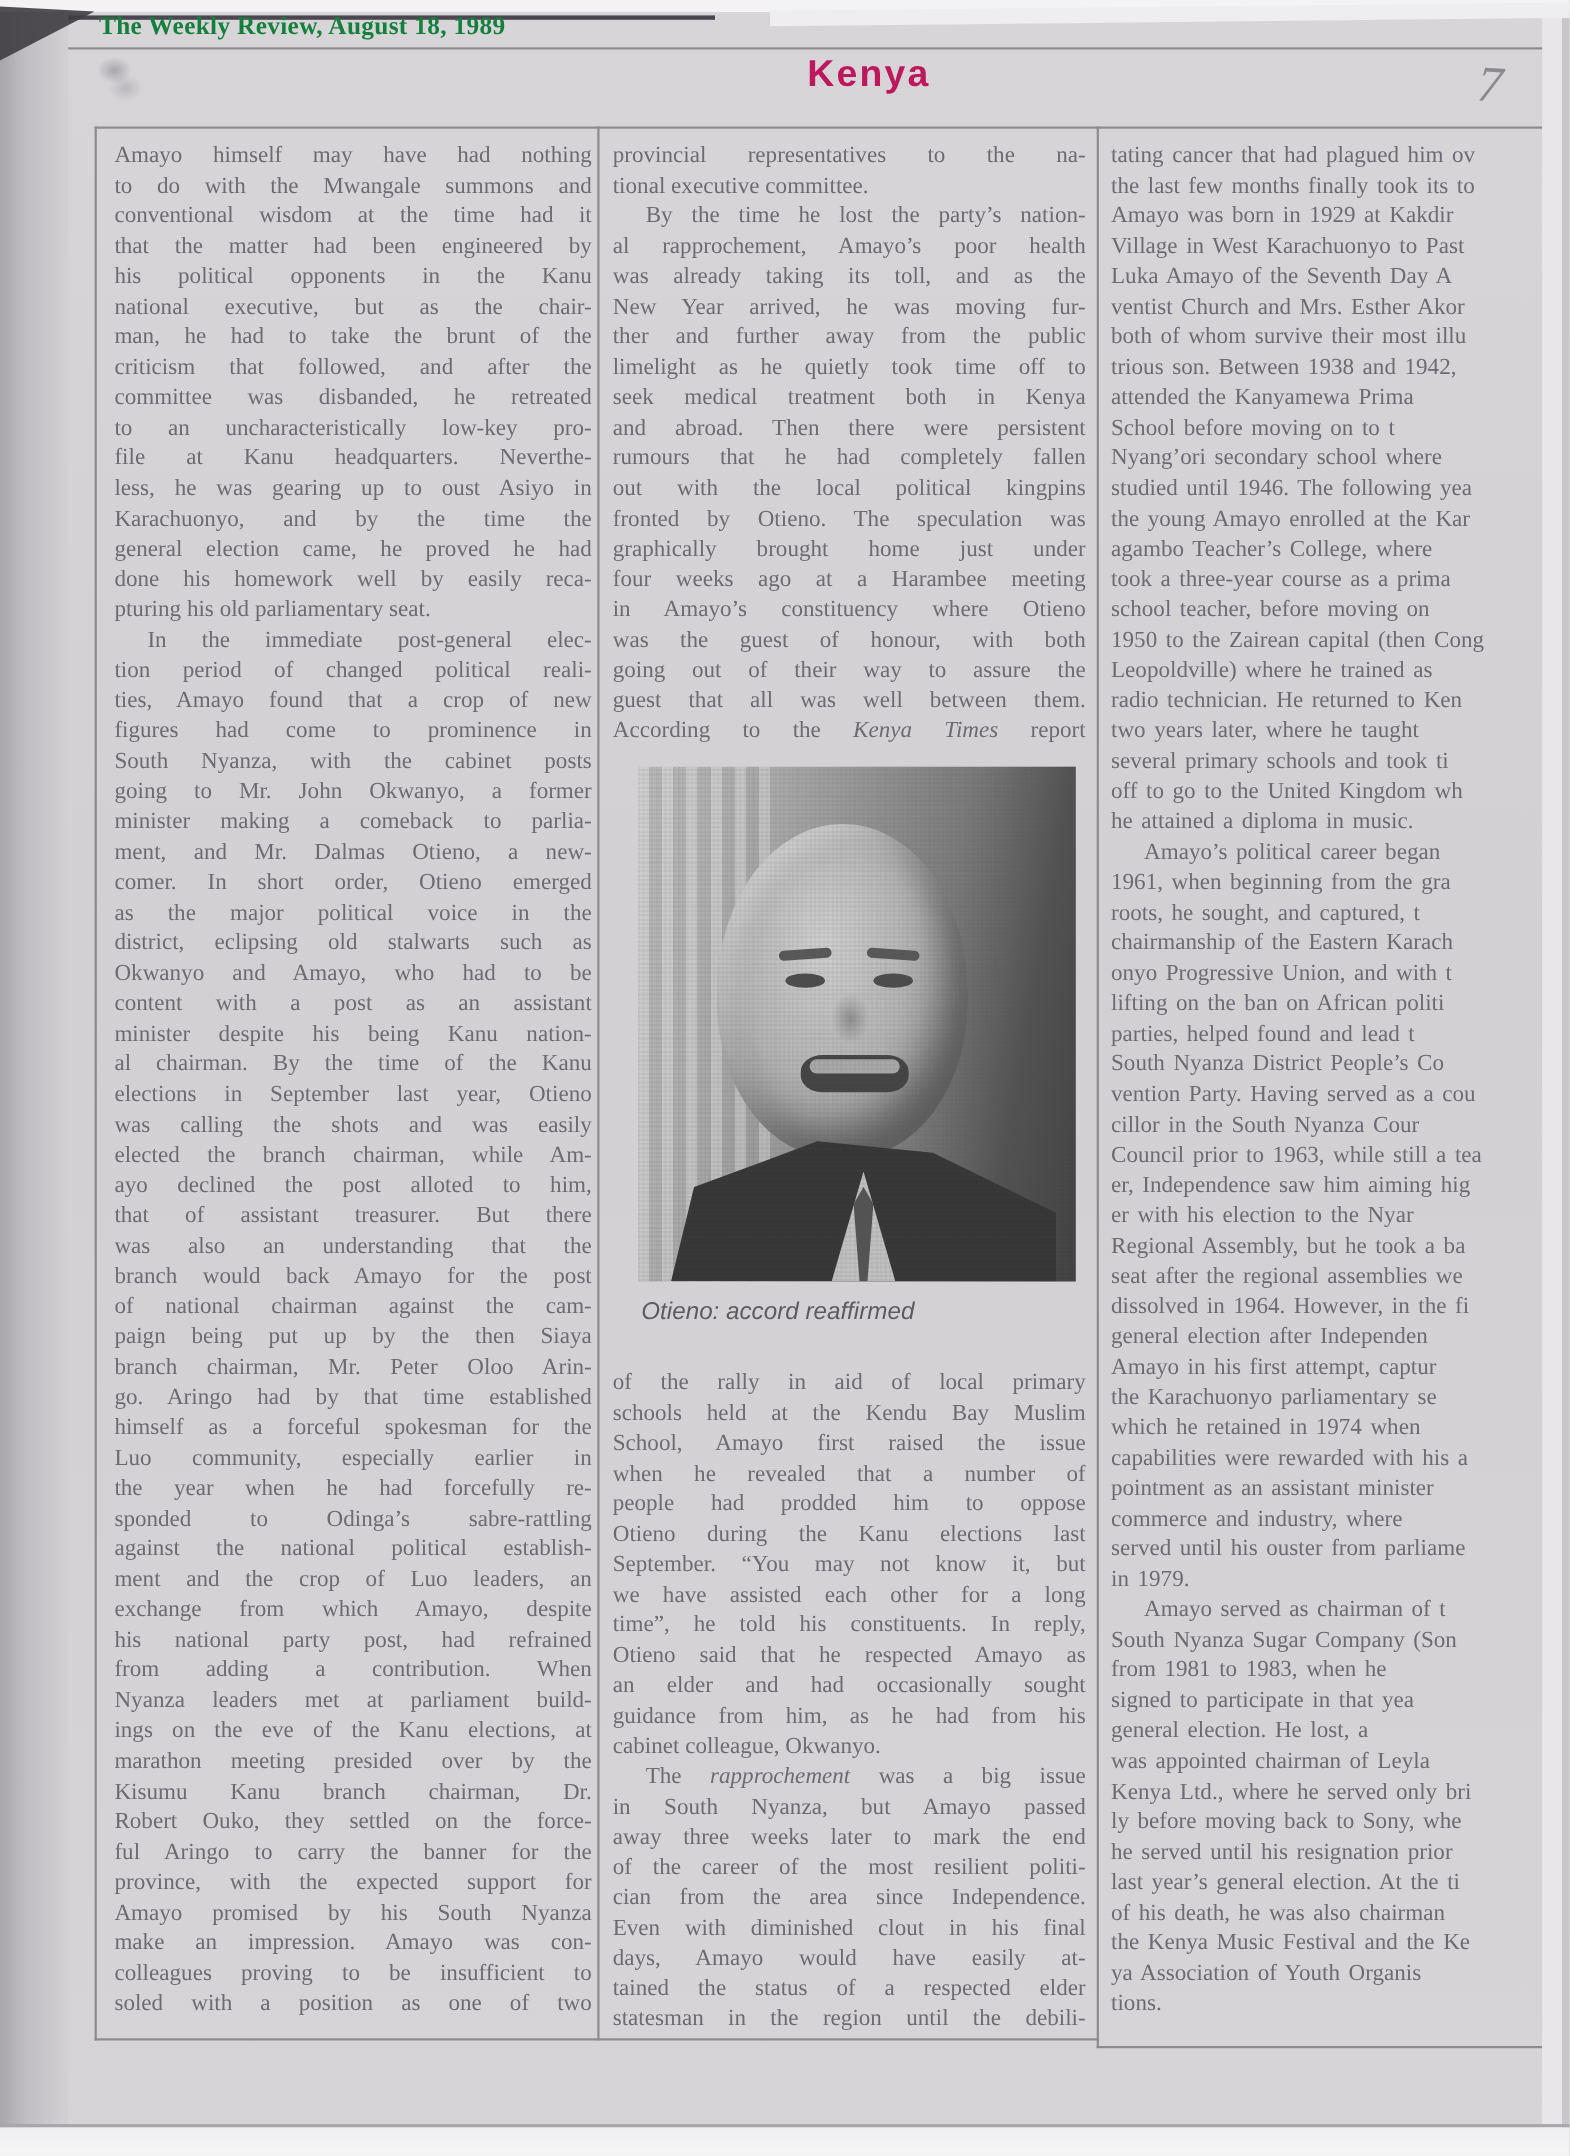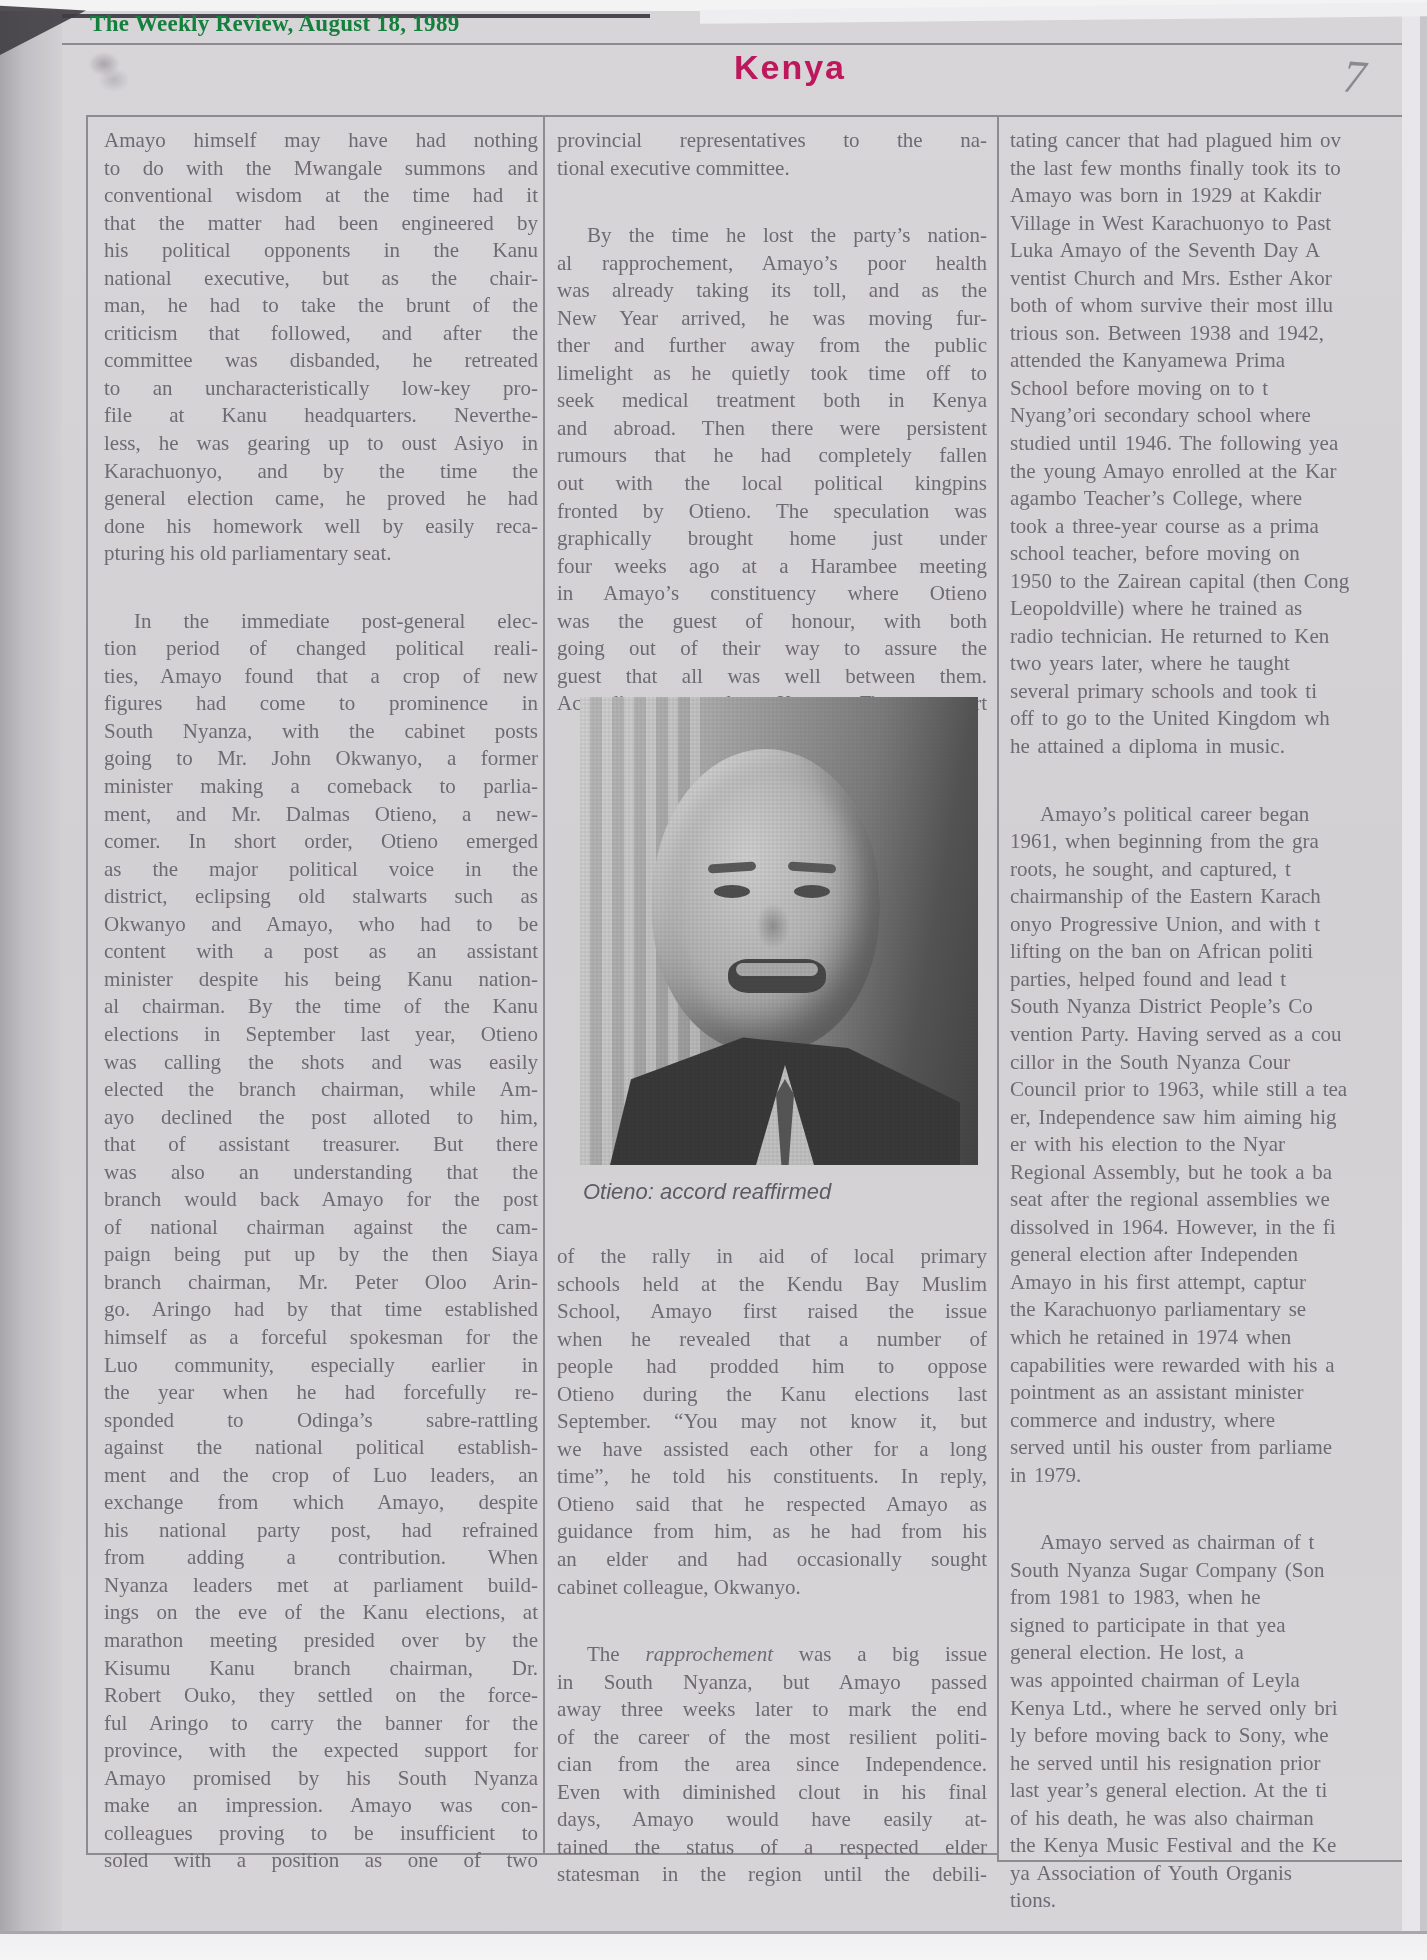--- a/index.html
+++ b/index.html
@@ -33,21 +33,21 @@
   .box-left{left:86px;top:115px;width:2px;height:1740px;background:#8d8a90;z-index:2;}
   .divider-1{left:543px;top:115px;width:2px;height:1740px;background:#8d8a90;z-index:2;}
   .divider-2{left:997px;top:115px;width:2px;height:1747px;background:#8d8a90;z-index:2;}
   .box-bottom-left{left:86px;top:1853px;width:913px;height:2px;background:#8d8a90;z-index:2;}
   .box-bottom-right{left:997px;top:1860px;width:405px;height:2px;background:#8d8a90;z-index:2;}
 
   
   .col{z-index:3;font-size:21px;color:#6e6a73;}
   .line{line-height:27.55px;height:27.55px;text-align:justify;text-align-last:justify;overflow:hidden;}
   .line.end{text-align-last:left;}
-  .line.ind{text-indent:30px;margin-top:40px;}
+  .line.ind{text-indent:30px;}
   .col1{left:104px;top:127px;width:434px;}
   .col2a{left:557px;top:127px;width:430px;}
   .col2b{left:557px;top:1243px;width:430px;}
   .col3{left:1010px;top:127px;width:392px;overflow:hidden;}
   .col3 .line{text-align:left;text-align-last:left;white-space:nowrap;word-spacing:2.5px;}
   em{font-style:italic;}
 
   
   .photo{left:580px;top:697px;width:398px;height:468px;overflow:hidden;z-index:3;
     background:linear-gradient(100deg,#c6c3c7 0%,#b8b5ba 18%,#9a969b 42%,#7d797f 64%,#555258 82%,#434046 100%);
@@ -192,22 +192,22 @@
     <div class="line">of the rally in aid of local primary</div>
     <div class="line">schools held at the Kendu Bay Muslim</div>
     <div class="line">School, Amayo first raised the issue</div>
     <div class="line">when he revealed that a number of</div>
     <div class="line">people had prodded him to oppose</div>
     <div class="line">Otieno during the Kanu elections last</div>
     <div class="line">September. “You may not know it, but</div>
     <div class="line">we have assisted each other for a long</div>
     <div class="line">time”, he told his constituents. In reply,</div>
     <div class="line">Otieno said that he respected Amayo as</div>
+    <div class="line">an elder and had occasionally sought</div>
     <div class="line">guidance from him, as he had from his</div>
-    <div class="line">an elder and had occasionally sought</div>
     <div class="line end">cabinet colleague, Okwanyo.</div>
     <div class="line ind"><span>The </span><em>rapprochement</em><span> was a big issue</span></div>
     <div class="line">in South Nyanza, but Amayo passed</div>
     <div class="line">away three weeks later to mark the end</div>
     <div class="line">of the career of the most resilient politi-</div>
     <div class="line">cian from the area since Independence.</div>
     <div class="line">Even with diminished clout in his final</div>
     <div class="line">days, Amayo would have easily at-</div>
     <div class="line">tained the status of a respected elder</div>
     <div class="line">statesman in the region until the debili-</div>

